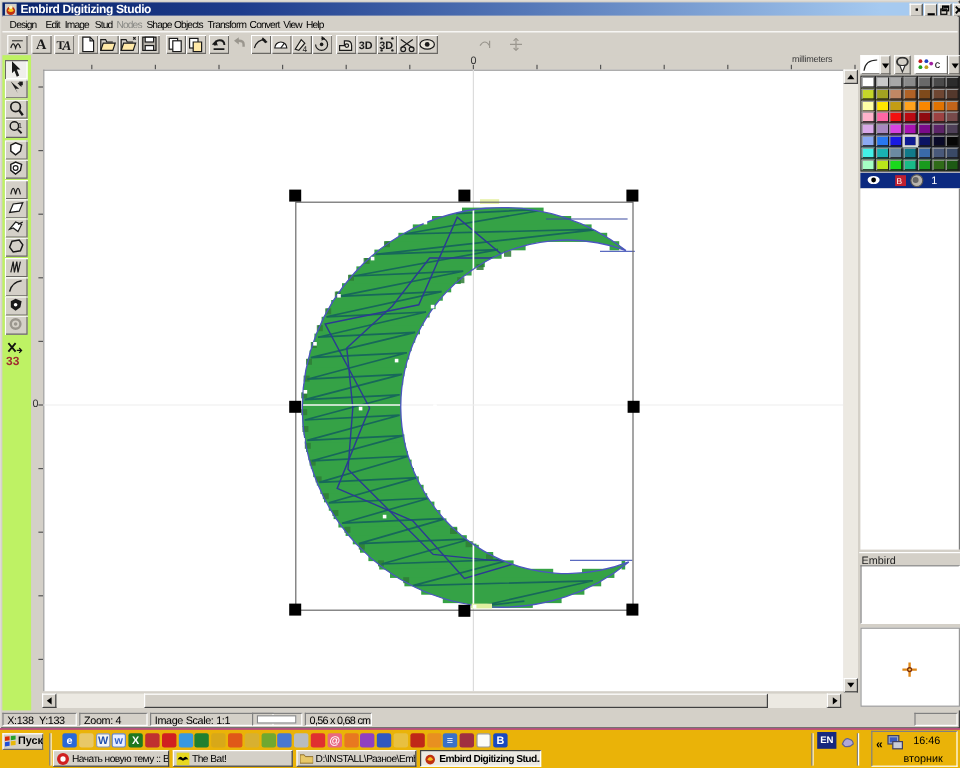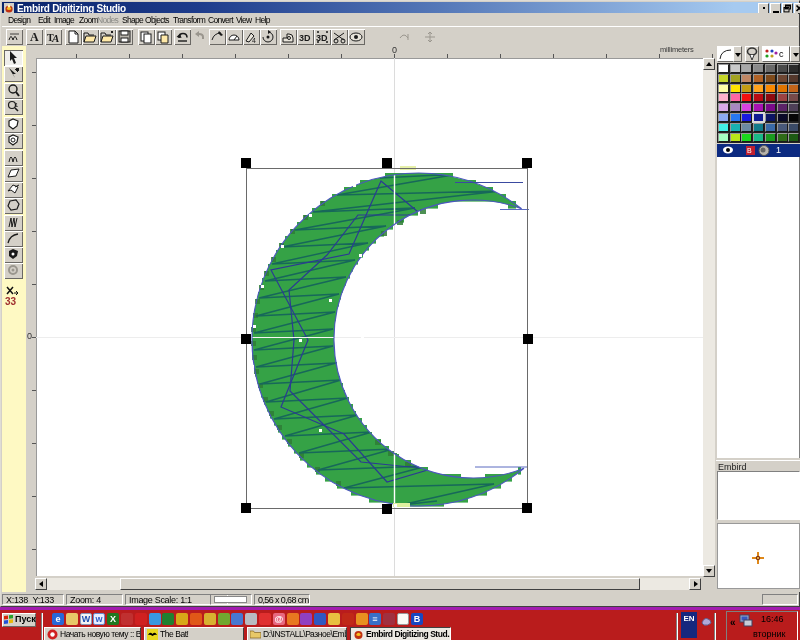--- a/index.html
+++ b/index.html
@@ -7,34 +7,34 @@
 .raised{background:#d4d0c8;border:1px solid;border-color:#fff #6a6864 #6a6864 #fff}
 .sunk{border:1px solid;border-color:#808080 #fff #fff #808080}
 #titlebar{left:2px;top:2px;width:796px;height:12px;background:linear-gradient(90deg,#0a246a 0%,#1e3c8c 25%,#5578b8 55%,#a6caf0 92%)}
 #title-txt{position:absolute;left:15px;top:0px;color:#fff;font-size:10px;font-weight:bold;letter-spacing:-0.3px;line-height:13px}
 .tbtn{position:absolute;top:1px;width:11px;height:11px;background:#d4d0c8;border:1px solid;border-color:#fff #404040 #404040 #fff;font-size:8px;line-height:9px;text-align:center;color:#000}
 #menubar{left:2px;top:13px;width:796px;height:13px;background:#d4d0c8;font-size:8.5px;letter-spacing:-0.7px;color:#000}
 #menubar span{position:absolute;top:2px}
 #toolbar{left:2px;top:26px;width:796px;height:20px;background:#d4d0c8;border-top:1px solid #fff}
 .tb{position:absolute;top:2px;width:17px;height:16px;background:#d4d0c8;box-shadow:inset 1px 1px 0 #fff,inset -1px -1px 0 #6a6864}
 .tb svg{position:absolute;left:1px;top:1px}
-#lefttools{left:2px;top:46px;width:24px;height:546px;background:#fef9c3}
+#lefttools{left:2px;top:46px;width:24px;height:546px;background:#bef264}
 .lt{position:absolute;left:2px;width:19px;height:16px;background:#d4d0c8;box-shadow:inset 1px 1px 0 #fff,inset -1px -1px 0 #6a6864}
 .lt svg{position:absolute;left:2px;top:0px}
 #hruler{left:26px;top:46px;width:690px;height:12px;background:#d4d0c8;font-size:9px;color:#333}
 #vruler{left:26px;top:58px;width:10px;height:518px;background:#d4d0c8}
 #canvas{left:36px;top:58px;width:667px;height:518px;background:#fff;border-left:1px solid #999;border-top:1px solid #999}
 #vscroll{left:703px;top:58px;width:12px;height:519px;background:#ece9e2}
 #hscroll{left:35px;top:578px;width:666px;height:12px;background:#ece9e2}
 .sbtn{position:absolute;width:12px;height:12px;background:#d4d0c8;border:1px solid;border-color:#fff #404040 #404040 #fff}
 .arr{position:absolute;width:0;height:0}
 #rightpanel{left:716px;top:46px;width:84px;height:546px;background:#d4d0c8}
 #statusbar{left:2px;top:593px;width:796px;height:13px;background:#d4d0c8;font-size:9px;letter-spacing:-0.3px;color:#000}
 .sp{position:absolute;top:1px;height:11px;border:1px solid;border-color:#808080 #fff #fff #808080;padding-left:3px;line-height:11px}
-#taskbar{left:0;top:607px;width:800px;height:33px;background:#b91c1c;border-top:3px solid #a21caf}
+#taskbar{left:0;top:607px;width:800px;height:33px;background:#eab308;border-top:1px solid #a21caf}
 .qi{position:absolute;top:3px;width:12px;height:12px;border-radius:2px}
 .twbtn{position:absolute;top:17px;height:14px;background:#d4d0c8;border:1px solid;border-color:#fff #404040 #404040 #fff;font-size:8.5px;letter-spacing:-0.45px;line-height:12px;color:#000;padding-left:15px;overflow:hidden;white-space:nowrap}
 .pal{position:absolute;width:11px;height:9px;border:1px solid;border-color:#9a9a9a #1a1a1a #1a1a1a #9a9a9a}
 </style></head><body>
 
 <div class="abs" style="left:0;top:0;width:800px;height:607px;background:#d4d0c8;border:1px solid;border-color:#dfdcd5 #404040 #404040 #dfdcd5"></div>
 <div class="abs" id="titlebar">
  <svg class="abs" style="left:2px;top:1px" width="10" height="10">
       <rect x="0" y="0" width="10" height="10" fill="#d4d0c8"></rect>
       <circle cx="5" cy="6" r="3.6" fill="#c03010"></circle>
@@ -59,21 +59,21 @@
  <div class="tbtn" style="left:792px">
       <svg width="9" height="9" style="position:absolute;left:0;top:0">
         <path d="M1.5 1.5 L7 7 M7 1.5 L1.5 7" stroke="#000" stroke-width="1.6"></path>
       </svg>
     </div>
 </div>
 <div class="abs" id="menubar">
  <span style="left:6px">Design</span>
     <span style="left:36px">Edit</span>
     <span style="left:52px">Image</span>
-    <span style="left:77px">Zoom</span>
+    <span style="left:77px">Stud</span>
     <span style="left:95px;color:#8a8a86">Nodes</span>
     <span style="left:120px">Shape</span>
     <span style="left:143px">Objects</span>
     <span style="left:171px">Transform</span>
     <span style="left:206px">Convert</span>
     <span style="left:234px">View</span>
     <span style="left:253px">Help</span>
 </div>
 <div class="abs" id="toolbar">
     <div class="tb" style="left:4px">
@@ -666,21 +666,21 @@
           <path d="M1 6 Q3 2 5.5 5 Q8 2 10 6 Q8 5 5.5 7 Q3 5 1 6" fill="#000"></path>
         </svg></span>The Bat!</div>
     <div class="twbtn" style="left:247px;width:100px;"><span style="position:absolute;left:2px;top:1px;width:11px;height:11px"><svg width="11" height="11">
           <path d="M0 9 V2 h3.5 l1 1.5 H11 V9 z" fill="#e8c868" stroke="#806020" stroke-width="0.7"></path>
         </svg></span>D:\INSTALL\Разное\Embird</div>
     <div class="twbtn" style="left:350px;width:101px;background:#ece9e2;border-color:#404040 #fff #fff #404040;font-weight:bold;"><span style="position:absolute;left:2px;top:1px;width:11px;height:11px"><svg width="11" height="11">
           <circle cx="5.5" cy="6" r="4" fill="#c03010"></circle>
           <path d="M3 6 Q5.5 1.5 8 6 Q5.5 8 3 6" fill="#f8c020"></path>
         </svg></span>Embird Digitizing Stud...</div>
     <div class="abs" style="left:676px;top:3px;width:2px;height:27px;border-left:1px solid #808080;border-right:1px solid #fff"></div>
-    <div class="abs" style="left:681px;top:2px;width:16px;height:26px;background:#16287e;color:#fff;font-size:8px;font-weight:bold;text-align:center;line-height:13px">EN</div>
+    <div class="abs" style="left:681px;top:2px;width:16px;height:14px;background:#16287e;color:#fff;font-size:8px;font-weight:bold;text-align:center;line-height:13px">EN</div>
     <div class="abs" style="left:700px;top:3px;width:13px;height:12px"><svg width="13" height="12">
         <path d="M2 8 Q4 2 8 4 Q11 5 11 8 Q8 11 4 10 z" fill="#b0a8d8" stroke="#606090"></path>
       </svg></div>
     <div class="abs" style="left:714px;top:3px;width:2px;height:27px;border-left:1px solid #808080;border-right:1px solid #fff"></div>
     <div class="abs" style="left:726px;top:1px;width:72px;height:30px;border:1px solid;border-color:#808080 #fff #fff #808080">
       <span style="position:absolute;left:3px;top:5px;font-size:10px;font-weight:bold">«</span>
       <svg width="14" height="13" style="position:absolute;left:12px;top:2px">
         <rect x="1" y="1" width="9" height="7" fill="#9aa8c8" stroke="#404060"></rect>
         <rect x="2.5" y="2.5" width="6" height="4" fill="#3858c0"></rect>
         <rect x="5" y="6" width="8" height="6" fill="#c8ccd8" stroke="#404060"></rect>

